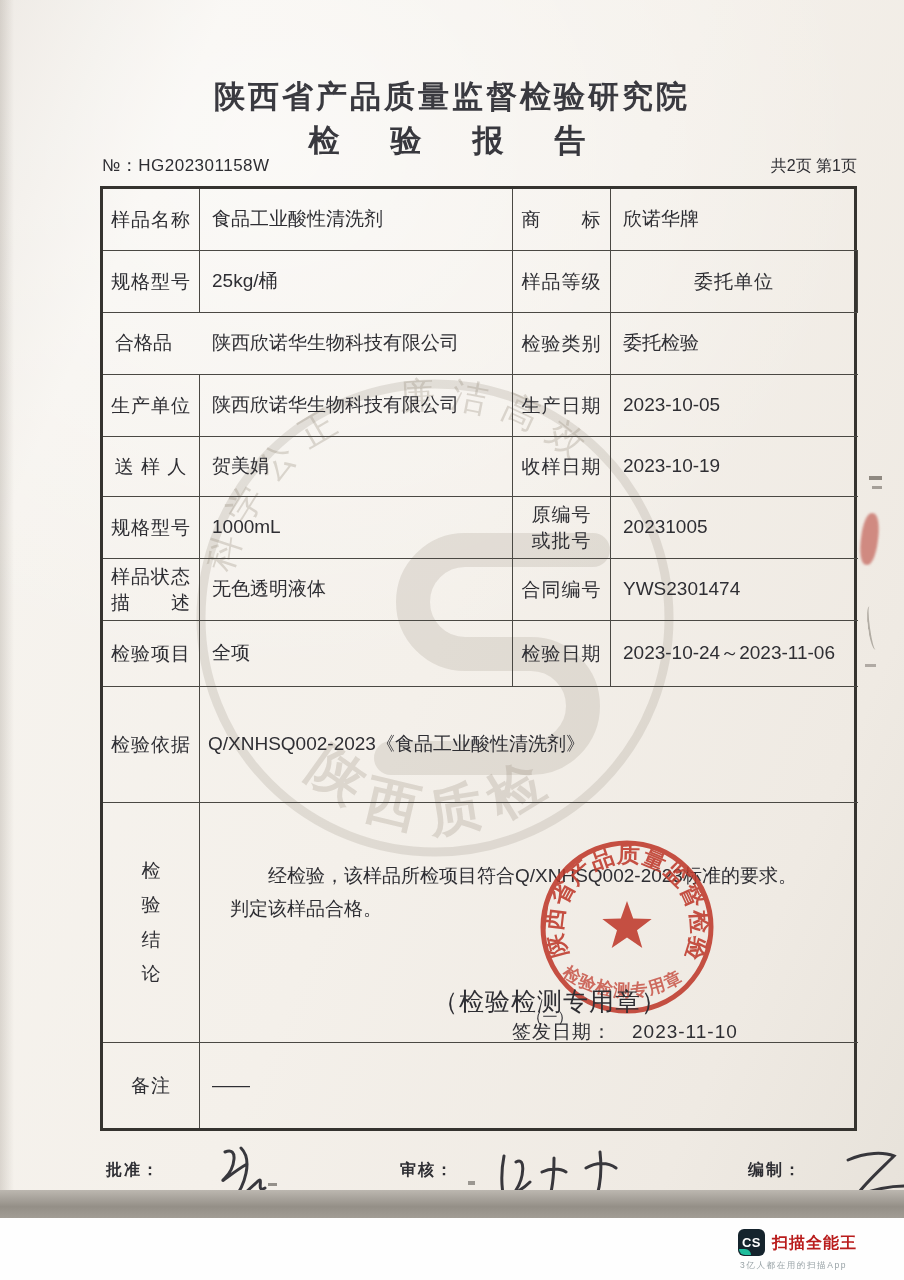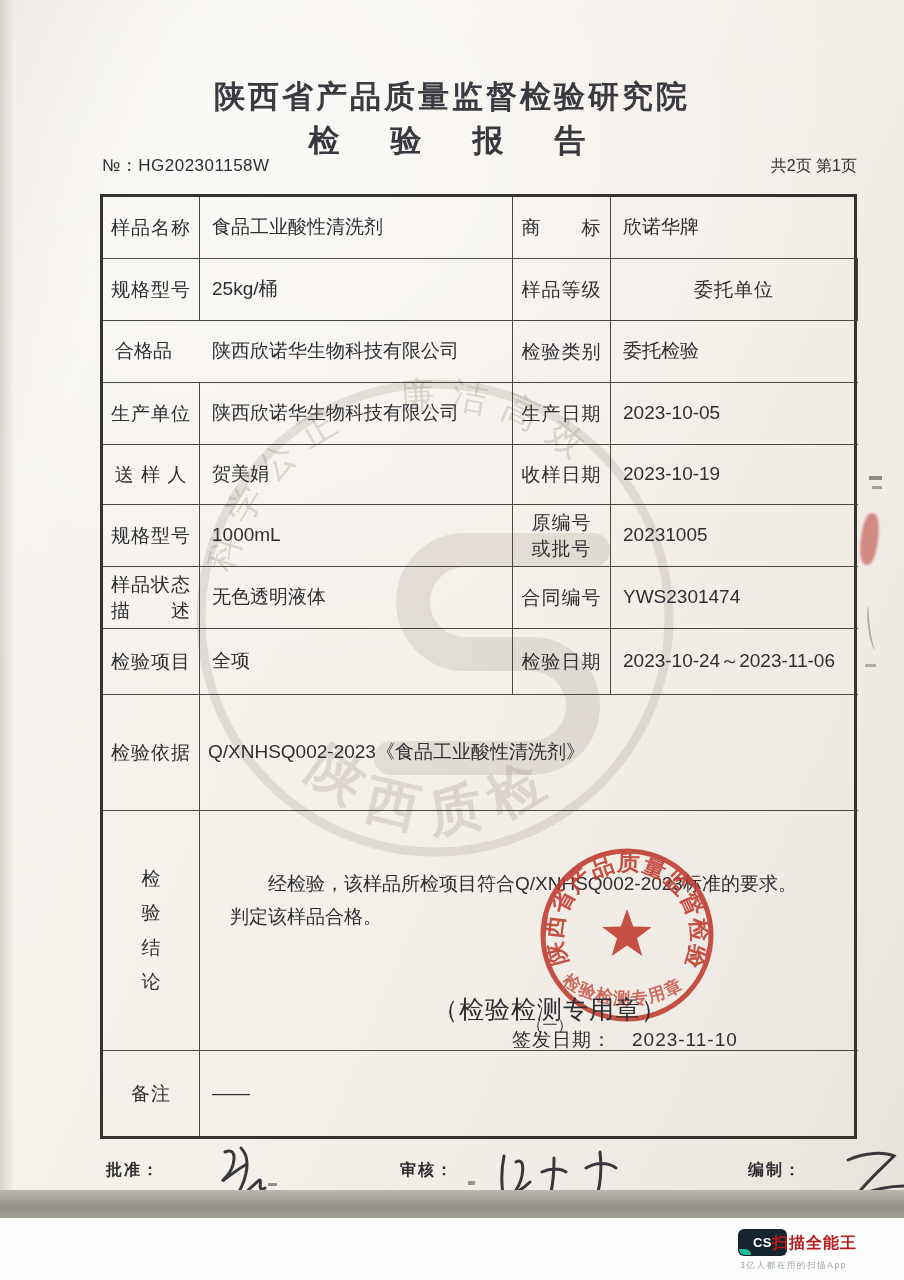--- a/index.html
+++ b/index.html
@@ -19,21 +19,21 @@
   
   .org-title { position:absolute; left:0; top:76px; width:904px; text-align:center;
     font-size:31px; font-weight:700; letter-spacing:3px; color:#3a3a40; }
   .report-title { position:absolute; left:0; top:120px; width:904px; text-align:center;
     font-size:31px; font-weight:700; letter-spacing:10px; color:#38383e; }
   .meta-row { position:absolute; left:100px; top:152px; width:757px; height:26px; font-size:17px; }
   .report-no { position:absolute; left:2px; top:2px; letter-spacing:.5px; }
   .page-info { position:absolute; right:0; top:4px; font-size:16px; }
 
   
-  .tbl { position:absolute; left:100px; top:194px; width:757px;
+  .tbl { position:absolute; left:100px; top:186px; width:757px;
     display:grid;
     grid-template-columns:97px 313px 98px 247px;
     grid-template-rows:62px 62px 62px 62px 60px 62px 62px 66px 116px 240px 85px;
     border:3px solid #35332f; background:transparent; font-size:19px; }
   .cell { border-right:1.6px solid #4a4843; border-bottom:1.6px solid #4a4843;
     display:flex; align-items:center; white-space:pre-line; }
   .lbl { justify-content:center; text-align:center; line-height:1.35; letter-spacing:1px; }
   .val { padding-left:12px; line-height:1.3; }
   .c4 { border-right:none; }
   .rlast { border-bottom:none; }
@@ -67,21 +67,21 @@
              border-radius:45%; transform:rotate(7deg); filter:blur(1px); }
   .m-curve { left:868px; top:606px; width:9px; height:44px;
              border-left:2px solid rgba(115,109,100,.5); border-radius:50%; transform:rotate(-8deg); }
   .m-dash3 { left:865px; top:664px; width:11px; height:3px; background:rgba(100,94,86,.45); }
   .m-bdot1 { left:268px; top:1183px; width:9px; height:3px; background:rgba(70,66,60,.55); }
   .m-bdot2 { left:468px; top:1181px; width:7px; height:4px; background:rgba(70,66,60,.5); }
 
   
   .footer { position:absolute; left:0; top:1218px; width:904px; height:62px; background:#fefefe; }
   .cs-wrap { position:absolute; right:16px; top:8px; width:150px; height:48px; }
-  .cs-logo { position:absolute; left:0; top:3px; width:49px; height:27px; border-radius:6px;
+  .cs-logo { position:absolute; left:0; top:3px; width:27px; height:27px; border-radius:6px;
     background:#15242d; color:#fff; font-weight:700; font-size:13px;
     display:flex; align-items:center; justify-content:center; letter-spacing:.5px; }
   .cs-logo::after { content:""; position:absolute; left:1px; bottom:1px; width:12px; height:6px;
     background:#1fbd9c; border-bottom-left-radius:6px; border-top-right-radius:6px; }
   .cs-name { position:absolute; left:34px; top:7px; font-size:16px; font-weight:700; color:#b91c1c; letter-spacing:1px; }
   .cs-tagline { position:absolute; left:2px; top:34px; width:148px; font-size:8.5px;
     color:#97a1a5; letter-spacing:1.6px; }
 </style>
 </head>
 <body>

